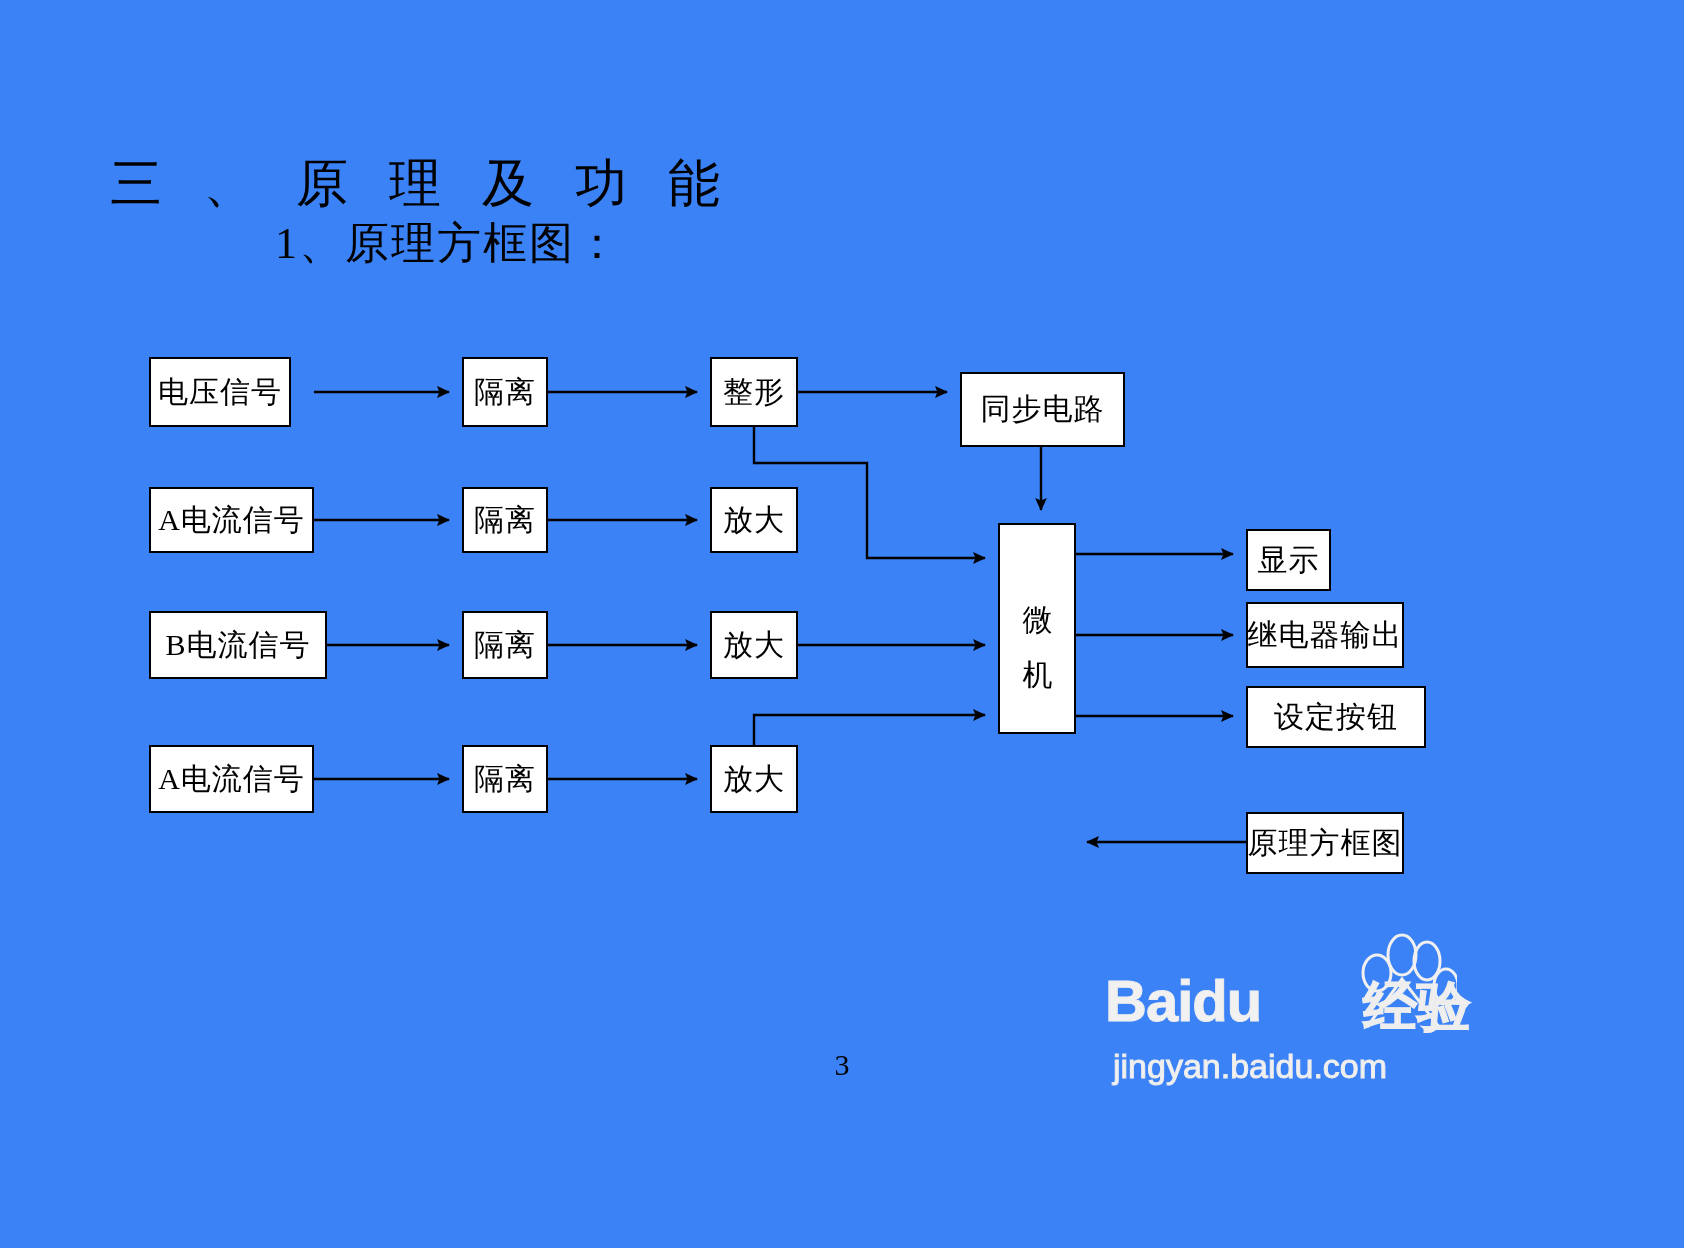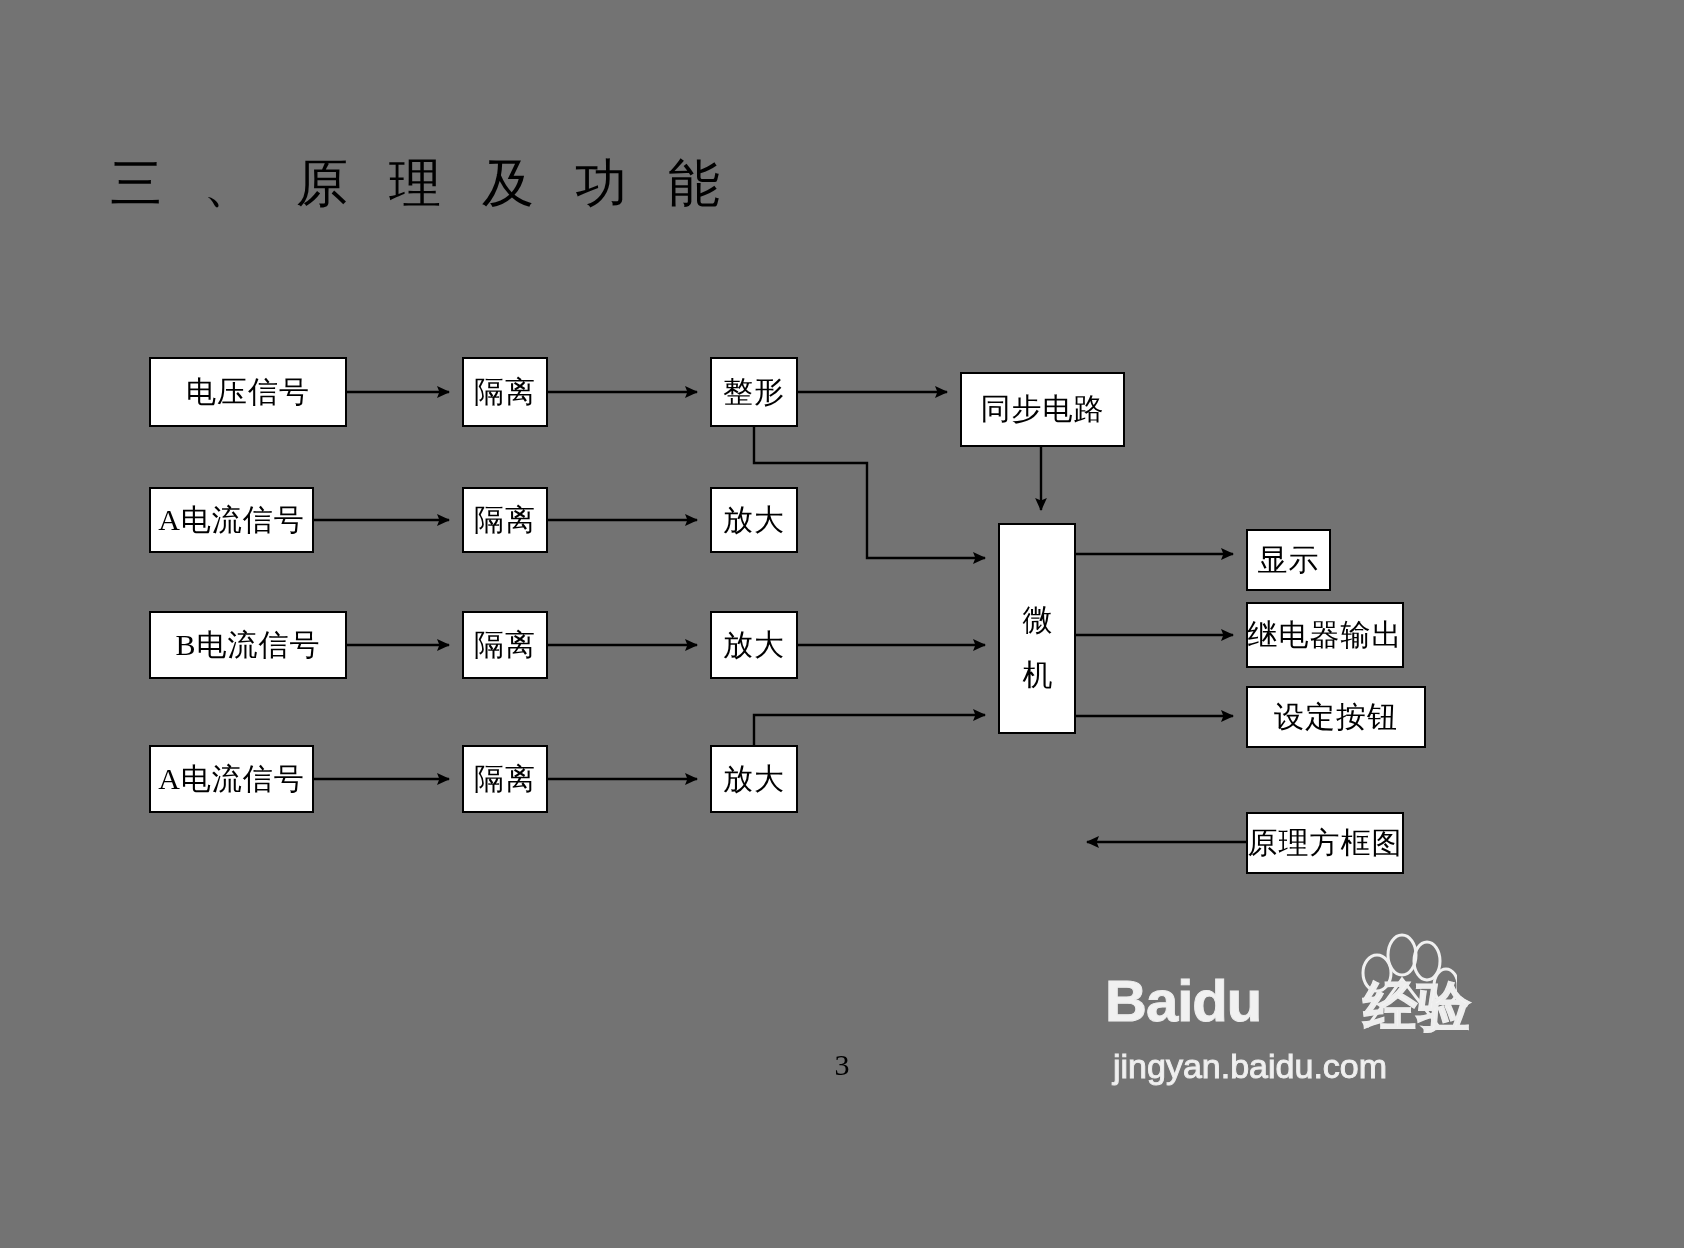--- a/index.html
+++ b/index.html
@@ -8,21 +8,21 @@
     background: #ffffff;
   }
   body {
     font-family: "Liberation Serif", "DejaVu Serif", serif;
     color: #000000;
   }
   #page {
     position: relative;
     width: 1684px;
     height: 1248px;
-    background: #737373;
+    background: #3b82f6;
     overflow: hidden;
   }
 
   
   .heading-main {
     position: absolute;
     left: 110px;
     top: 158px;
     font-size: 52px;
     letter-spacing: 14px;
@@ -124,20 +124,21 @@
     width: 110px;
     height: 100px;
   }
 </style>
 </head>
 <body>
 
 <div id="page">
 
   <div class="heading-main">三 、 原 理 及 功 能</div>
+  <div class="heading-sub">1、原理方框图：</div>
 
   <svg id="diagram" viewBox="0 0 1684 1248" xmlns="http://www.w3.org/2000/svg">
     <defs>
       <marker id="arrR" markerWidth="13" markerHeight="13" refX="12" refY="6.5" orient="auto" markerUnits="userSpaceOnUse">
         <path d="M0,0.6 L13,6.5 L0,12.4 L2.4,6.5 Z" fill="#000"></path>
       </marker>
       <marker id="arrL" markerWidth="13" markerHeight="13" refX="12" refY="6.5" orient="auto" markerUnits="userSpaceOnUse">
         <path d="M0,0.6 L13,6.5 L0,12.4 L2.4,6.5 Z" fill="#000"></path>
       </marker>
       <marker id="arrD" markerWidth="13" markerHeight="13" refX="12" refY="6.5" orient="auto" markerUnits="userSpaceOnUse">
@@ -167,42 +168,42 @@
 
       <path d="M1076,554 L1233,554" marker-end="url(#arrR)"></path>
       <path d="M1076,635 L1233,635" marker-end="url(#arrR)"></path>
       <path d="M1076,716 L1233,716" marker-end="url(#arrR)"></path>
 
       <path d="M1246,842 L1087,842" marker-end="url(#arrL)"></path>
     </g>
   </svg>
 
   <div id="nodes">
-      <div class="node" style="left: 149px; top: 357px; width: 198px; height: 70px;">
+      <div class="node" style="left: 149px; top: 357px; width: 142px; height: 70px;">
         <span>电压信号</span>
       </div>
       <div class="node" style="left: 462px; top: 357px; width: 86px; height: 70px;">
         <span>隔离</span>
       </div>
       <div class="node" style="left: 710px; top: 357px; width: 88px; height: 70px;">
         <span>整形</span>
       </div>
       <div class="node" style="left: 960px; top: 372px; width: 165px; height: 75px;">
         <span>同步电路</span>
       </div>
       <div class="node" style="left: 149px; top: 487px; width: 165px; height: 66px; align-items: center;">
         <span>A电流信号</span>
       </div>
       <div class="node" style="left: 462px; top: 487px; width: 86px; height: 66px;">
         <span>隔离</span>
       </div>
       <div class="node" style="left: 710px; top: 487px; width: 88px; height: 66px;">
         <span>放大</span>
       </div>
-      <div class="node" style="left: 149px; top: 611px; width: 198px; height: 68px;">
+      <div class="node" style="left: 149px; top: 611px; width: 178px; height: 68px;">
         <span>B电流信号</span>
       </div>
       <div class="node" style="left: 462px; top: 611px; width: 86px; height: 68px;">
         <span>隔离</span>
       </div>
       <div class="node" style="left: 710px; top: 611px; width: 88px; height: 68px;">
         <span>放大</span>
       </div>
       <div class="node" style="left: 149px; top: 745px; width: 165px; height: 68px;">
         <span>A电流信号</span>

